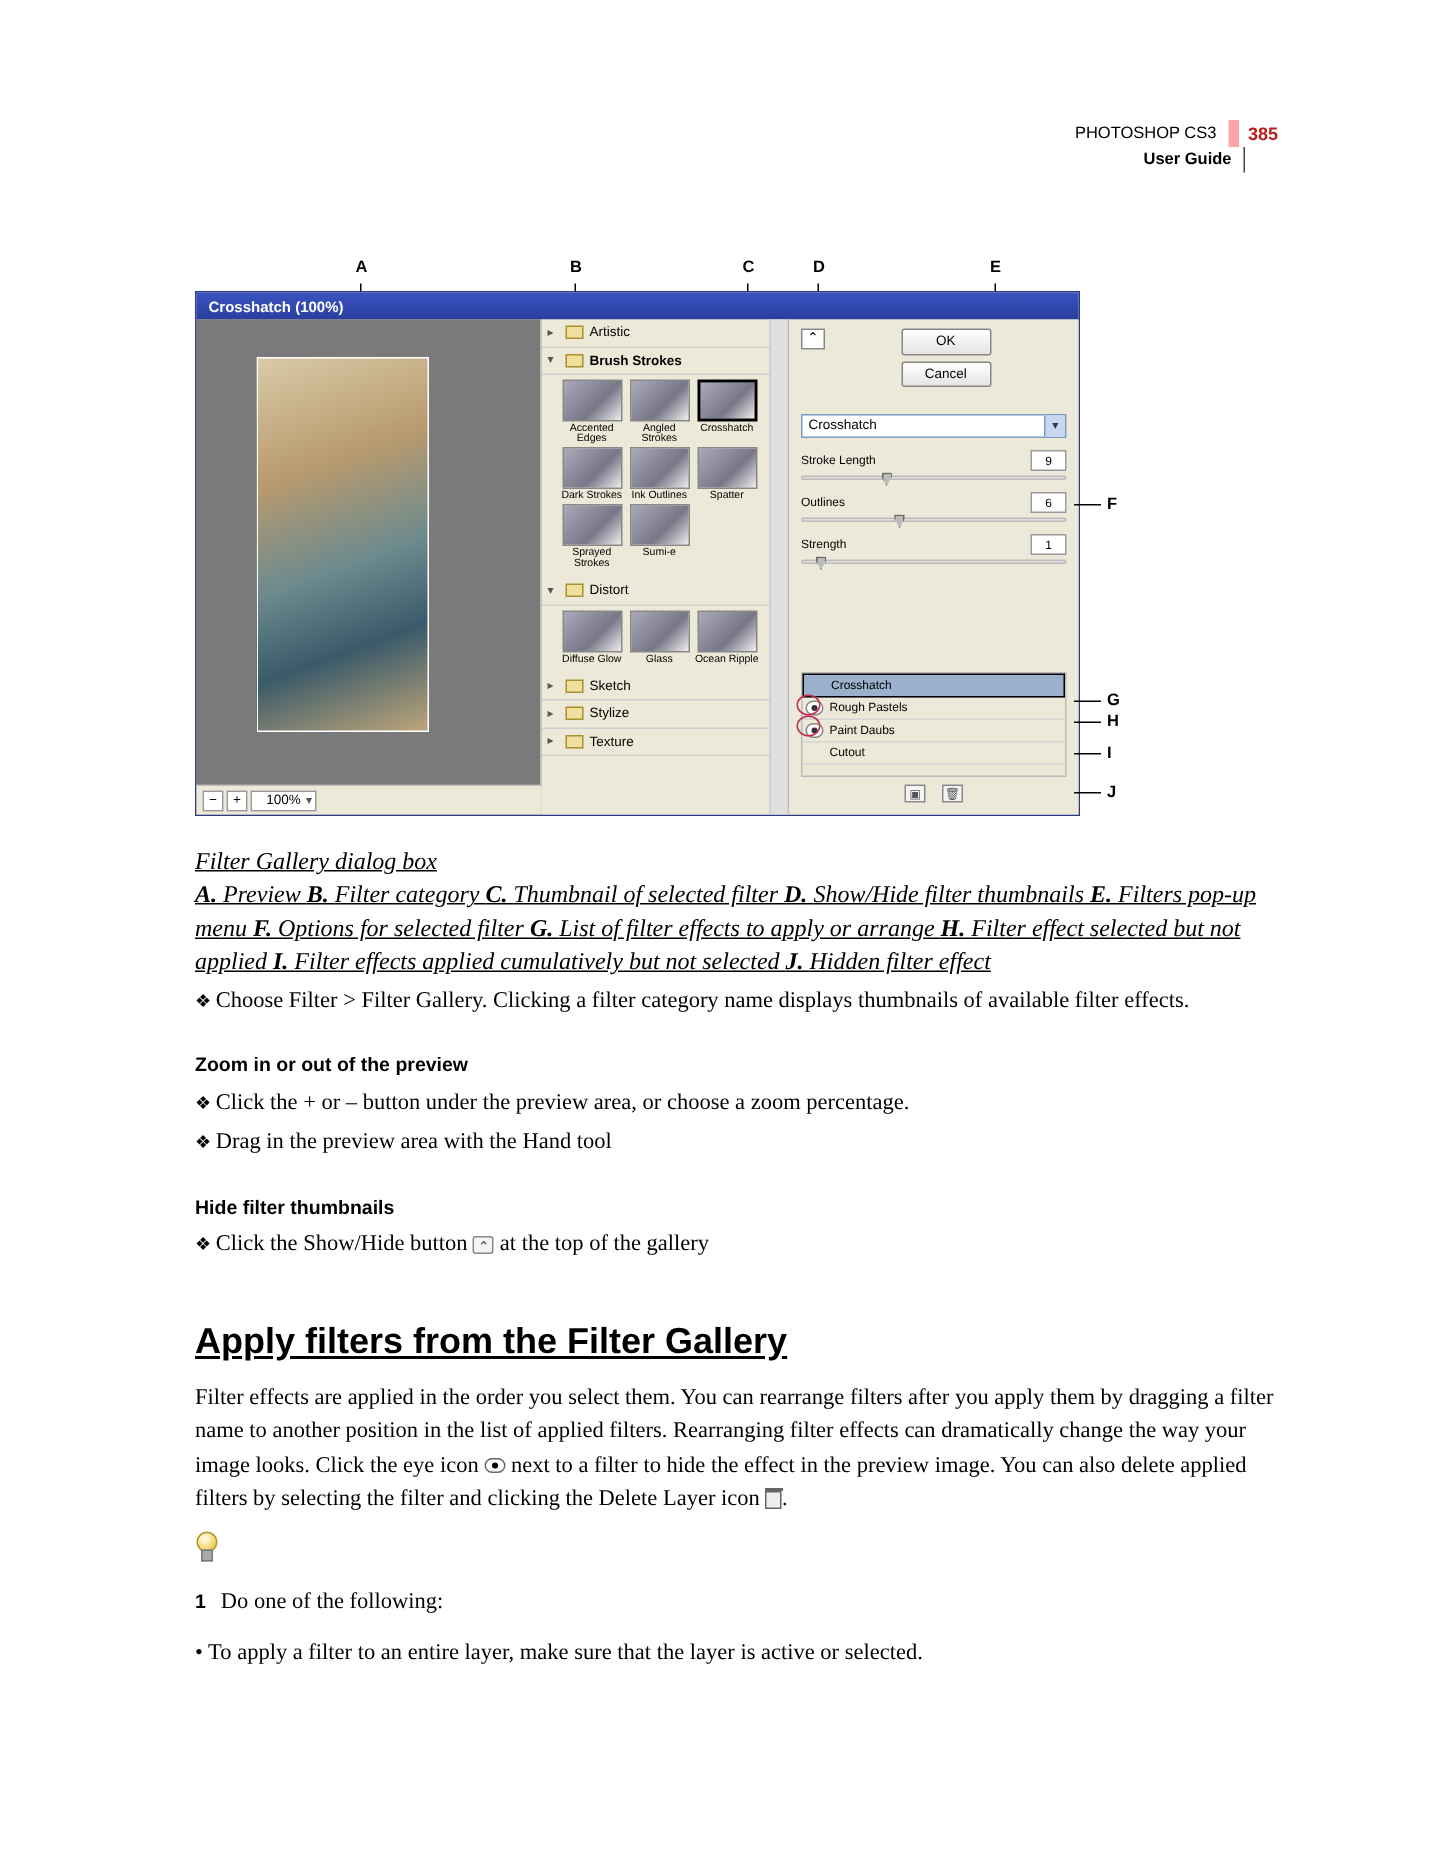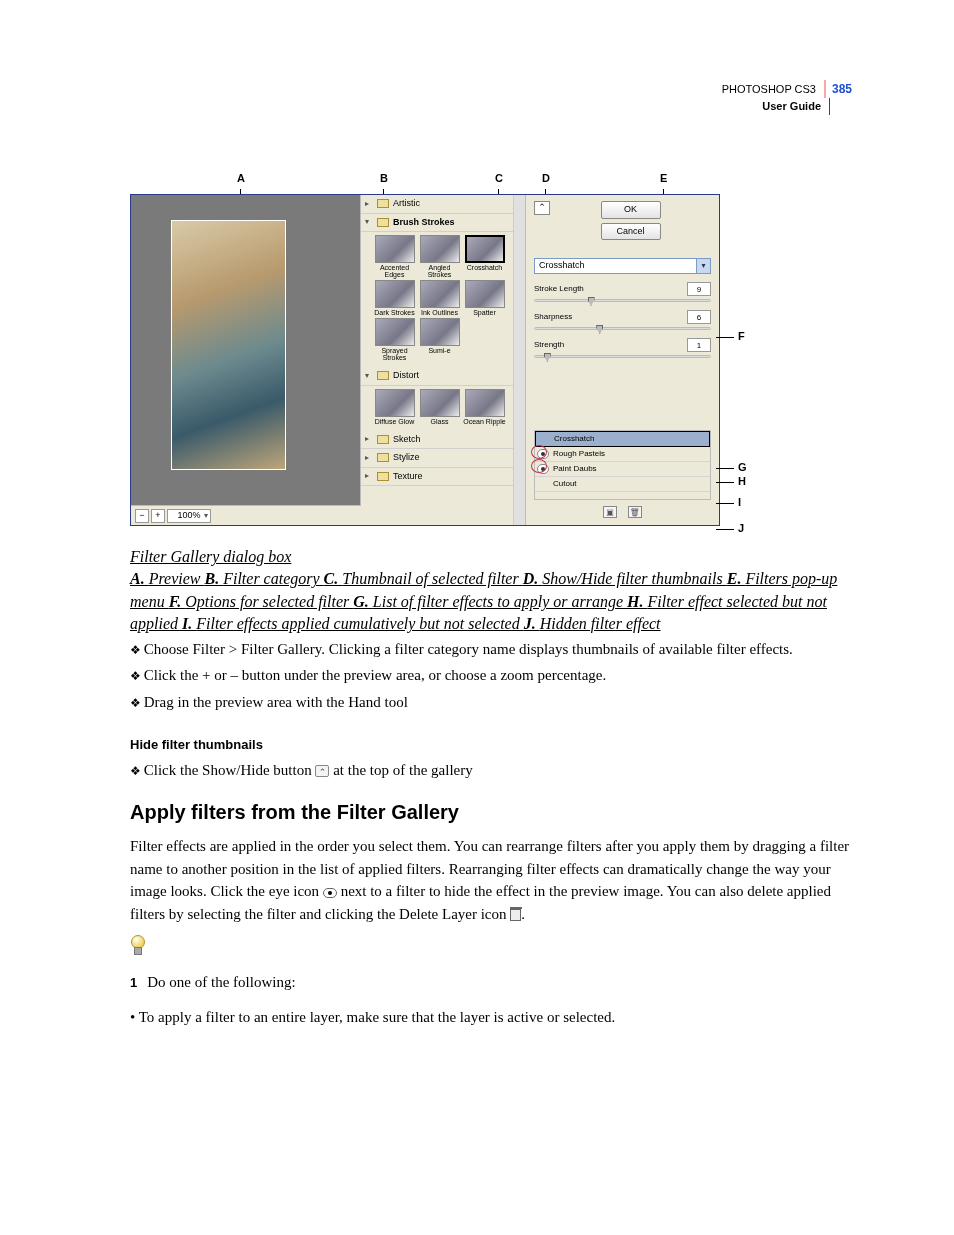--- a/index.html
+++ b/index.html
@@ -23,23 +23,23 @@
     top: 80px;
     right: 70px;
     font-family: "Myriad Pro", "Helvetica Neue", Arial, sans-serif;
     font-size: 11px;
     text-align: right;
   }
   .page-header .row1 { display: flex; align-items: center; }
   .page-header .title { padding-right: 8px; }
   .page-header .pnum {
     font-weight: bold;
-    color: #1d4ed8;
+    color: #b91c1c;
     padding-left: 6px;
-    border-left: 2px solid #fca5a5;
+    border-left: 7px solid #fca5a5;
     font-size: 12px;
   }
   .page-header .row2 {
     font-weight: bold;
     padding-right: 8px;
     margin-right: 22px;
     border-right: 1px solid #444;
   }
 
   
@@ -307,23 +307,24 @@
     font-size: 15px;
     margin: 2px 0 4px;
   }
   .step::before, .bullet::before {
     content: "❖ ";
     font-size: 12px;
   }
   .h2 {
     font-family: "Myriad Pro", "Helvetica Neue", Arial, sans-serif;
     font-weight: bold;
-    font-size: 20px;
-    margin-top: 16px;
+    font-size: 24px;
+    margin-top: 36px;
     margin-bottom: 8px;
+    text-decoration: underline;
   }
   .para {
     font-size: 15px;
     margin: 0 0 8px;
   }
   .tip {
     display: flex;
     gap: 8px;
     font-style: italic;
     font-size: 15px;
@@ -432,20 +433,21 @@
 
     <div class="callouts-top">
       <div class="call-top" style="left:107px"><span>A</span><div class="line"></div></div>
       <div class="call-top" style="left:250px"><span>B</span><div class="line"></div></div>
       <div class="call-top" style="left:365px"><span>C</span><div class="line"></div></div>
       <div class="call-top" style="left:412px"><span>D</span><div class="line"></div></div>
       <div class="call-top" style="left:530px"><span>E</span><div class="line"></div></div>
     </div>
 
     <div class="dialog">
+      <div class="titlebar">Crosshatch (100%)</div>
       <div class="dialog-body">
 
         <div class="preview-panel">
           <div class="preview-canvas">
             <div class="preview-image"></div>
           </div>
           <div class="preview-footer">
             <div class="zoom-btn">−</div>
             <div class="zoom-btn">+</div>
             <div class="zoom-select">
@@ -554,21 +556,21 @@
             <div class="param-row">
               <span>Stroke Length</span>
               <span class="val">9</span>
             </div>
             <div class="slider-track">
                 <div class="slider-thumb" style="left:30%"></div>
               </div>
           </div>
           <div class="param">
             <div class="param-row">
-              <span>Sharpness</span>
+              <span>Outlines</span>
               <span class="val">6</span>
             </div>
             <div class="slider-track">
                 <div class="slider-thumb" style="left:35%"></div>
               </div>
           </div>
           <div class="param">
             <div class="param-row">
               <span>Strength</span>
               <span class="val">1</span>
@@ -613,20 +615,21 @@
     <div class="call-right" style="left:586px; top:350px;"><span class="line" style="width:18px;"></span><span>J</span></div>
   </div>
 
   <div class="caption">
     <span>Filter Gallery dialog box</span><br>
     <span id="caption-inline"><b>A. </b>Preview  <b>B. </b>Filter category  <b>C. </b>Thumbnail of selected filter  <b>D. </b>Show/Hide filter thumbnails  <b>E. </b>Filters pop-up menu  <b>F. </b>Options for selected filter  <b>G. </b>List of filter effects to apply or arrange  <b>H. </b>Filter effect selected but not applied  <b>I. </b>Filter effects applied cumulatively but not selected  <b>J. </b>Hidden filter effect  </span>
   </div>
 
   <div class="step">Choose Filter &gt; Filter Gallery. Clicking a filter category name displays thumbnails of available filter effects.</div>
 
+  <div class="sans-head">Zoom in or out of the preview</div>
   <div class="step">Click the + or – button under the preview area, or choose a zoom percentage.</div>
 
   <div class="step">Drag in the preview area with the Hand tool</div>
 
   <div class="sans-head">Hide filter thumbnails</div>
   <div class="step">
     <span>Click the Show/Hide button </span><span class="inline-icon">⌃</span><span> at the top of the gallery</span>
   </div>
 
   <div class="h2">Apply filters from the Filter Gallery</div>

